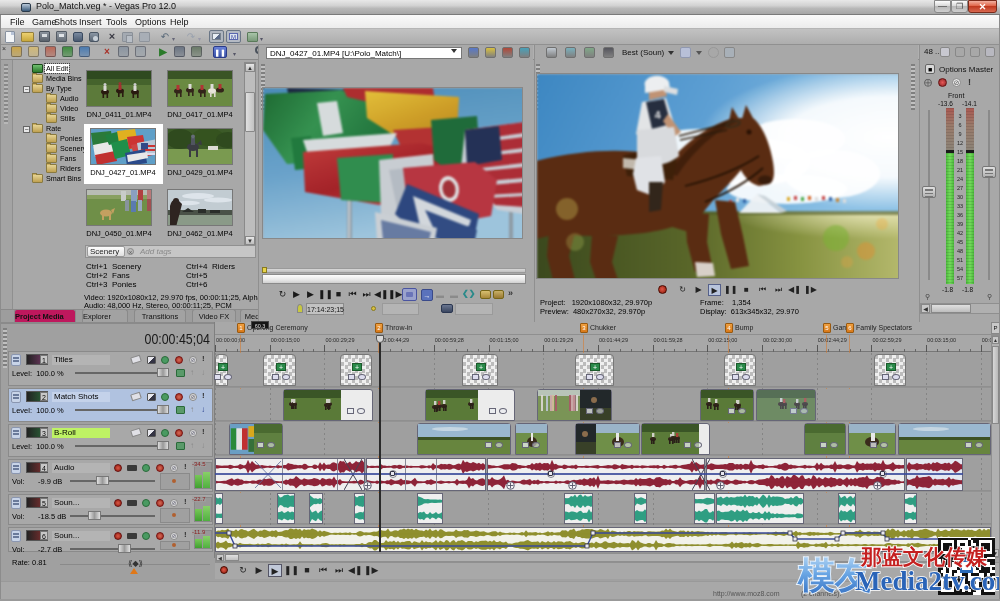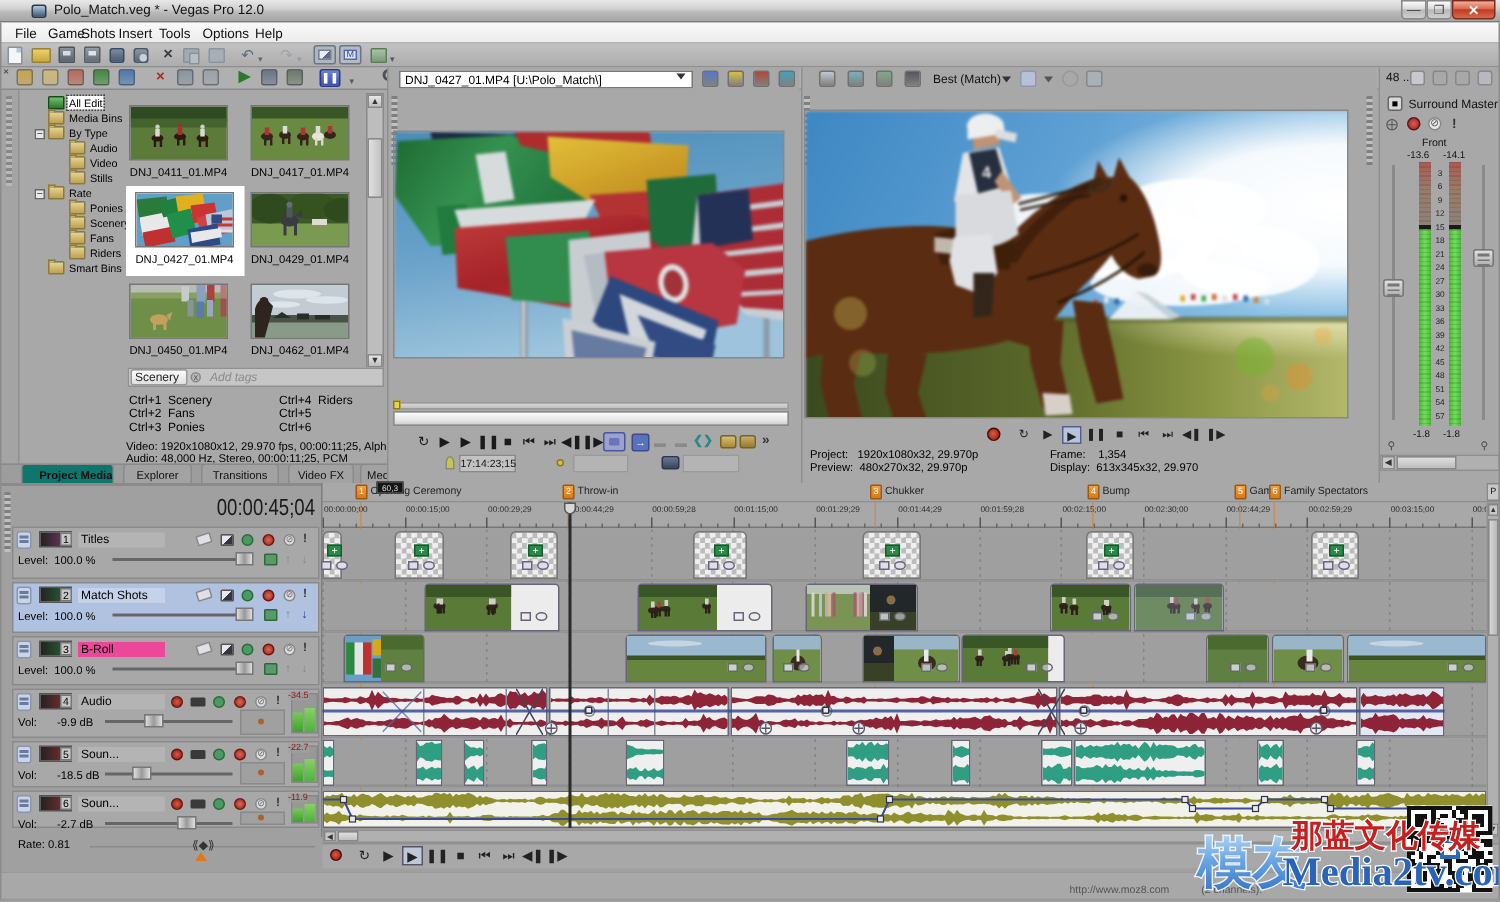--- a/index.html
+++ b/index.html
@@ -258,22 +258,22 @@
 <div style="position:absolute;left:112px;top:271px;font-size:8px;color:#000">Fans</div>
 <div style="position:absolute;left:186px;top:271px;font-size:8px;color:#000">Ctrl+5</div>
 <div style="position:absolute;left:212px;top:271px;font-size:8px;color:#000"></div>
 <div style="position:absolute;left:86px;top:280px;font-size:8px;color:#000">Ctrl+3</div>
 <div style="position:absolute;left:112px;top:280px;font-size:8px;color:#000">Ponies</div>
 <div style="position:absolute;left:186px;top:280px;font-size:8px;color:#000">Ctrl+6</div>
 <div style="position:absolute;left:212px;top:280px;font-size:8px;color:#000"></div>
 <div style="position:absolute;left:84px;top:293px;font-size:7.5px;color:#000;white-space:nowrap">Video: 1920x1080x12, 29.970 fps, 00:00:11;25, Alpha =</div>
 <div style="position:absolute;left:84px;top:301px;font-size:7.5px;color:#000;white-space:nowrap">Audio: 48,000 Hz, Stereo, 00:00:11;25, PCM</div>
 <div style="position:absolute;left:0px;top:309px;width:258px;height:13px;background:#9d9d9d;border-top:1px solid #8a8a8a"></div>
-<div style="position:absolute;left:14px;top:309px;width:62px;height:13px;background:#0f766e;border:1px solid #8a8a8a;border-bottom:none;border-radius:3px 3px 0 0;font-size:7.5px;font-weight:bold;color:#111;text-align:right;line-height:13px;overflow:hidden">Project Media</div>
-<div style="position:absolute;left:82px;top:309px;width:46px;height:13px;background:#a2a2a2;border:1px solid #8a8a8a;border-bottom:none;border-radius:3px 3px 0 0;font-size:7.5px;font-weight:normal;color:#111;text-align:center;line-height:13px;overflow:hidden">Explorer</div>
+<div style="position:absolute;left:14px;top:309px;width:62px;height:13px;background:#be185d;border:1px solid #8a8a8a;border-bottom:none;border-radius:3px 3px 0 0;font-size:7.5px;font-weight:bold;color:#111;text-align:left;line-height:13px;overflow:hidden">Project Media</div>
+<div style="position:absolute;left:82px;top:309px;width:46px;height:13px;background:#a2a2a2;border:1px solid #8a8a8a;border-bottom:none;border-radius:3px 3px 0 0;font-size:7.5px;font-weight:normal;color:#111;line-height:13px;overflow:hidden">Explorer</div>
 <div style="position:absolute;left:134px;top:309px;width:52px;height:13px;background:#a2a2a2;border:1px solid #8a8a8a;border-bottom:none;border-radius:3px 3px 0 0;font-size:7.5px;font-weight:normal;color:#111;text-align:center;line-height:13px;overflow:hidden">Transitions</div>
 <div style="position:absolute;left:192px;top:309px;width:44px;height:13px;background:#a2a2a2;border:1px solid #8a8a8a;border-bottom:none;border-radius:3px 3px 0 0;font-size:7.5px;font-weight:normal;color:#111;text-align:center;line-height:13px;overflow:hidden">Video FX</div>
 <div style="position:absolute;left:240px;top:309px;width:42px;height:13px;background:#a2a2a2;border:1px solid #8a8a8a;border-bottom:none;border-radius:3px 3px 0 0;font-size:7.5px;font-weight:normal;color:#111;text-align:center;line-height:13px;overflow:hidden">Media Ge</div>
 <div style="position:absolute;left:258px;top:45px;width:275px;height:277px;background:#a8a8a8;border-left:1px solid #8f8f8f"></div>
 <div style="position:absolute;left:261px;top:64px;width:4px;height:46px;background:repeating-linear-gradient(#7f7f7f 0 2px,#c0c0c0 2px 4px)"></div>
 <div style="position:absolute;left:266px;top:47px;width:196px;height:12px;background:#fff;border:1px solid #777;font-size:8px;color:#000;line-height:11px;padding-left:3px">DNJ_0427_01.MP4   [U:\Polo_Match\]</div>
 <div style="position:absolute;left:451px;top:49px;width:0;height:0;border-left:3px solid transparent;border-right:3px solid transparent;border-top:4px solid #333"></div>
 <div style="position:absolute;left:468px;top:47px;width:11px;height:11px;background:linear-gradient(#5878c8,#808080);border:1px solid #707070;border-radius:2px"></div>
 <div style="position:absolute;left:485px;top:47px;width:11px;height:11px;background:linear-gradient(#d8c040,#808080);border:1px solid #707070;border-radius:2px"></div>
 <div style="position:absolute;left:502px;top:47px;width:11px;height:11px;background:linear-gradient(#b04838,#808080);border:1px solid #707070;border-radius:2px"></div>
@@ -369,21 +369,21 @@
 <div style="position:absolute;left:382px;top:303px;width:37px;height:12px;background:#b4b4b4;border:1px solid #9a9a9a"></div>
 <div style="position:absolute;left:441px;top:304px;width:12px;height:9px;background:linear-gradient(#6a7690,#3a4660);border:1px solid #2a3650;border-radius:2px"></div>
 <div style="position:absolute;left:455px;top:303px;width:38px;height:12px;background:#b4b4b4;border:1px solid #9a9a9a"></div>
 <div style="position:absolute;left:534px;top:45px;width:384px;height:277px;background:#a8a8a8;border-left:1px solid #8f8f8f"></div>
 <div style="position:absolute;left:536px;top:64px;width:4px;height:46px;background:repeating-linear-gradient(#7f7f7f 0 2px,#c0c0c0 2px 4px)"></div>
 <div style="position:absolute;left:911px;top:64px;width:4px;height:46px;background:repeating-linear-gradient(#7f7f7f 0 2px,#c0c0c0 2px 4px)"></div>
 <div style="position:absolute;left:546px;top:47px;width:11px;height:11px;background:linear-gradient(#c0c8d0,#808080);border:1px solid #707070;border-radius:2px"></div>
 <div style="position:absolute;left:565px;top:47px;width:11px;height:11px;background:linear-gradient(#7ab0bc,#808080);border:1px solid #707070;border-radius:2px"></div>
 <div style="position:absolute;left:584px;top:47px;width:11px;height:11px;background:linear-gradient(#80a888,#808080);border:1px solid #707070;border-radius:2px"></div>
 <div style="position:absolute;left:603px;top:47px;width:11px;height:11px;background:linear-gradient(#55555d,#808080);border:1px solid #707070;border-radius:2px"></div>
-<div style="position:absolute;left:622px;top:48px;font-size:8px;color:#111">Best (Match)</div>
+<div style="position:absolute;left:622px;top:48px;font-size:8px;color:#111">Best (Soun)</div>
 <div style="position:absolute;left:668px;top:51px;width:0;height:0;border-left:3px solid transparent;border-right:3px solid transparent;border-top:4px solid #333"></div>
 <div style="position:absolute;left:680px;top:47px;width:11px;height:11px;background:#b8c0d8;border:1px solid #9098b0;border-radius:2px"></div>
 <div style="position:absolute;left:696px;top:51px;width:0;height:0;border-left:3px solid transparent;border-right:3px solid transparent;border-top:4px solid #555"></div>
 <div style="position:absolute;left:708px;top:47px;width:11px;height:11px;background:#a8a8a8;border:1px solid #989898;border-radius:50%"></div>
 <div style="position:absolute;left:724px;top:47px;width:11px;height:11px;background:#a8b0b8;border:1px solid #888;border-radius:2px"></div>
 <div style="position:absolute;left:536px;top:73px;width:363px;height:206px;border:1px solid #888;overflow:hidden">
     <div style="position:absolute;left:0;top:0;width:363px;height:206px;filter:blur(0.9px) saturate(0.95)"><svg width="363" height="206" viewBox="0 0 363 206">
 <defs>
 <linearGradient id="hsky" x1="0" y1="0" x2="1" y2="0.2">
 <stop offset="0" stop-color="#3a88c6"></stop>
@@ -513,21 +513,21 @@
 <div style="position:absolute;left:540px;top:307px;font-size:7.5px;color:#000">Preview:&nbsp; 480x270x32, 29.970p</div>
 <div style="position:absolute;left:700px;top:298px;font-size:7.5px;color:#000">Frame:&nbsp;&nbsp;&nbsp; 1,354</div>
 <div style="position:absolute;left:700px;top:307px;font-size:7.5px;color:#000">Display:&nbsp; 613x345x32, 29.970</div>
 <div style="position:absolute;left:919px;top:45px;width:81px;height:277px;background:#a8a8a8;border-left:1px solid #8f8f8f"></div>
 <div style="position:absolute;left:924px;top:47px;font-size:8px;color:#111">48 ...</div>
 <div style="position:absolute;left:940px;top:47px;width:10px;height:10px;background:#c8c8d0;border:1px solid #888;border-radius:2px"></div>
 <div style="position:absolute;left:955px;top:47px;width:10px;height:10px;background:#a8a8a8;border:1px solid #888;border-radius:2px"></div>
 <div style="position:absolute;left:970px;top:47px;width:10px;height:10px;background:#a8a8a8;border:1px solid #888;border-radius:2px"></div>
 <div style="position:absolute;left:985px;top:47px;width:10px;height:10px;background:#b8b8c0;border:1px solid #888;border-radius:2px"></div>
 <div style="position:absolute;left:925px;top:64px;width:10px;height:10px;background:#d8d8d8;border:1px solid #666;border-radius:2px;font-size:7px;text-align:center;line-height:9px">■</div>
-<div style="position:absolute;left:939px;top:65px;font-size:8px;color:#111">Surround Master</div>
+<div style="position:absolute;left:939px;top:65px;font-size:8px;color:#111">Options Master</div>
 <div style="position:absolute;left:924px;top:78px;font-size:8px;color:#555">⨁</div>
 <div style="position:absolute;left:938px;top:78px;width:9px;height:9px;background:radial-gradient(#e85858,#882222);border-radius:50%;border:1px solid #661111"></div>
 <div style="position:absolute;left:952px;top:78px;width:9px;height:9px;background:#e8e8e8;border-radius:50%;border:1px solid #888;color:#555;font-size:7px;line-height:8px;text-align:center">⊘</div>
 <div style="position:absolute;left:968px;top:77px;font-size:9px;color:#333;font-weight:bold">!</div>
 <div style="position:absolute;left:948px;top:92px;font-size:7px;color:#111">Front</div>
 <div style="position:absolute;left:938px;top:100px;font-size:6.5px;color:#111">-13.6</div>
 <div style="position:absolute;left:962px;top:100px;font-size:6.5px;color:#111">-14.1</div>
 <div style="position:absolute;left:946px;top:108px;width:8px;height:176px;background:#8a8a8a;border:1px solid #787878"></div>
 <div style="position:absolute;left:946px;top:108px;width:8px;height:44px;background:repeating-linear-gradient(rgba(40,20,20,0.12) 0 1px,transparent 1px 3px),linear-gradient(#aa5a52 0%,#997a6a 40%,#8a8478 100%)"></div>
 <div style="position:absolute;left:946px;top:150px;width:8px;height:3px;background:#1a1a1a"></div>
@@ -619,21 +619,21 @@
 <div style="position:absolute;left:176px;top:406px;width:9px;height:8px;background:#5a9a6a;border:1px solid #2a6a3a;border-radius:1px"></div>
 <div style="position:absolute;left:190px;top:405px;font-size:8px;color:#888">↑</div>
 <div style="position:absolute;left:201px;top:405px;font-size:8px;color:#223a8a">↓</div>
 <div style="position:absolute;left:8px;top:424px;width:205px;height:33px;background:#a8a8a8;border:1px solid #8a8a8a"></div>
 <div style="position:absolute;left:11px;top:427px;width:10px;height:12px;background:#c8d4e8;border:1px solid #8a96b0;border-radius:2px">
     <div style="margin:2px 1px 0;height:2px;background:#6a7a9a"></div>
     <div style="margin:1px 1px 0;height:2px;background:#6a7a9a"></div>
   </div>
 <div style="position:absolute;left:26px;top:427px;width:22px;height:11px;background:linear-gradient(90deg,#222,#2a6a3a);border:1px solid #555"></div>
 <div style="position:absolute;left:40px;top:428px;width:8px;height:9px;background:#c8c8c8;font-size:7px;color:#000;text-align:center;line-height:9px;border:1px solid #777">3</div>
-<div style="position:absolute;left:52px;top:428px;width:58px;height:10px;background:#ec4899;font-size:8px;color:#000;line-height:10px;padding-left:2px;overflow:hidden">B-Roll</div>
+<div style="position:absolute;left:52px;top:428px;width:58px;height:10px;background:#bef264;font-size:8px;color:#000;line-height:10px;padding-left:2px;overflow:hidden">B-Roll</div>
 <div style="position:absolute;left:131px;top:429px;width:10px;height:7px;background:#e0e0e6;border:1px solid #888;border-radius:1px;transform:rotate(-18deg)"></div>
 <div style="position:absolute;left:147px;top:429px;width:9px;height:8px;background:linear-gradient(135deg,#e8e8ee 50%,#343444 50%);border:1px solid #555;border-radius:1px"></div>
 <div style="position:absolute;left:161px;top:429px;width:8px;height:8px;background:#4a9a62;border-radius:50%;border:1px solid #2a6a3a"></div>
 <div style="position:absolute;left:175px;top:429px;width:8px;height:8px;background:radial-gradient(#d86858,#982818);border-radius:50%;border:1px solid #771111"></div>
 <div style="position:absolute;left:189px;top:429px;width:8px;height:8px;background:#dcdcdc;border-radius:50%;border:1px solid #888;color:#667;font-size:6px;line-height:7px;text-align:center">⊘</div>
 <div style="position:absolute;left:202px;top:427px;font-size:8px;color:#333;font-weight:bold">!</div>
 <div style="position:absolute;left:12px;top:442px;font-size:7.5px;color:#000">Level:&nbsp; 100.0 %</div>
 <div style="position:absolute;left:75px;top:445px;width:90px;height:1.5px;background:#666"></div>
 <div style="position:absolute;left:157px;top:441px;width:12px;height:9px;background:linear-gradient(90deg,#ddd,#999 50%,#ddd);border:1px solid #777"></div>
 <div style="position:absolute;left:176px;top:442px;width:9px;height:8px;background:#5a9a6a;border:1px solid #2a6a3a;border-radius:1px"></div>

